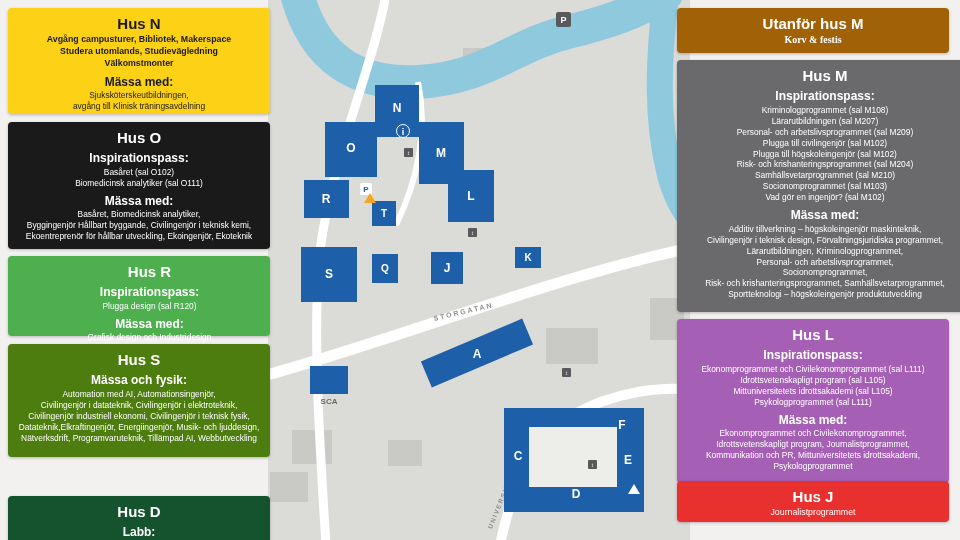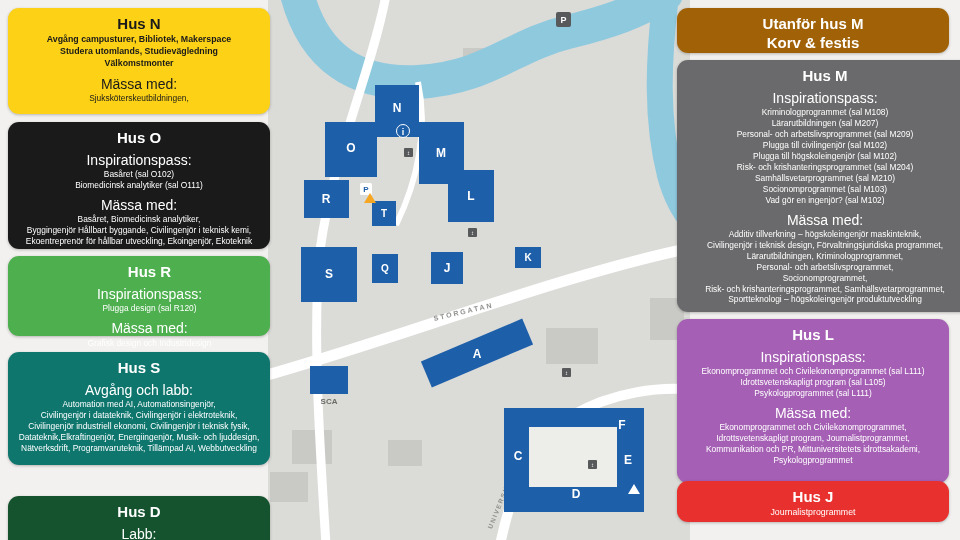--- a/index.html
+++ b/index.html
@@ -3,27 +3,27 @@
 <meta charset="utf-8">
 <style>
   html,body{margin:0;padding:0;}
   body{
     width:960px;height:540px;position:relative;overflow:hidden;
     background:#f2f1ef;
     font-family:"Liberation Sans",sans-serif;
   }
   #map-wrap{position:absolute;left:268px;top:0;width:422px;height:540px;}
   .panel{
-    position:absolute;border-radius:11px;color:#fff;text-align:center;
+    position:absolute;border-radius:4px;color:#fff;text-align:center;
     box-sizing:border-box;padding:6px 8px;box-shadow:0 1px 3px rgba(0,0,0,.25);
     z-index:5;
   }
   .panel .title{font-weight:bold;font-size:15px;line-height:1.15;margin:1px 0 2px;}
-  .panel .subtitle{font-weight:bold;font-size:15px;margin-top:1px;}
-  .heading{font-weight:normal;font-size:14px;margin-top:5px;line-height:1.3;}
+  .panel .subtitle{font-weight:bold;font-size:10px;margin-top:1px;font-family:Liberation Serif, serif;}
+  .heading{font-weight:bold;font-size:12px;margin-top:5px;line-height:1.3;}
   .line{font-size:8.4px;line-height:1.3;}
   .bold-line{font-size:8.8px;font-weight:bold;line-height:1.35;}
   .panel.dark-text{color:#1a1a1a;}
   
   .bl{font:bold 12px "Liberation Sans",sans-serif;fill:#ffffff;text-anchor:middle;}
   .bl-sm{font:bold 10px "Liberation Sans",sans-serif;fill:#ffffff;text-anchor:middle;}
   .sca{font:bold 8px "Liberation Sans",sans-serif;fill:#6b6b68;text-anchor:middle;}
   .street{font:bold 7px "Liberation Sans",sans-serif;fill:#8f8f8c;letter-spacing:2px;text-anchor:middle;}
   .street2{font:bold 6.5px "Liberation Sans",sans-serif;fill:#8f8f8c;letter-spacing:1.5px;text-anchor:middle;}
   .mk{font:bold 9px "Liberation Sans",sans-serif;fill:#ffffff;text-anchor:middle;}
@@ -131,20 +131,21 @@
 <div class="panel dark-text" style="left:8px;top:8px;width:262px;height:106px;background:#FCD116;">
   <div class="title">Hus N</div>
   <div>
       <div class="bold-line">Avgång campusturer, Bibliotek, Makerspace</div>
       <div class="bold-line">Studera utomlands, Studievägledning</div>
       <div class="bold-line">Välkomstmonter</div>
     </div>
   <div class="heading">Mässa med:</div>
   <div>
       <div class="line">Sjuksköterskeutbildningen,</div>
+      <div class="line">avgång till Klinisk träningsavdelning</div>
     </div>
 </div>
 
 <div class="panel" style="left:8px;top:122px;width:262px;height:127px;background:#1A1A1A;">
   <div class="title">Hus O</div>
   <div class="heading">Inspirationspass:</div>
   <div>
       <div class="line">Basåret (sal O102)</div>
       <div class="line">Biomedicinsk analytiker (sal O111)</div>
     </div>
@@ -161,23 +162,23 @@
   <div class="heading">Inspirationspass:</div>
   <div>
       <div class="line">Plugga design (sal R120)</div>
     </div>
   <div class="heading">Mässa med:</div>
   <div>
       <div class="line">Grafisk design och Industridesign</div>
     </div>
 </div>
 
-<div class="panel" style="left:8px;top:352px;width:262px;height:113px;background:#0f766e;">
+<div class="panel" style="left:8px;top:344px;width:262px;height:113px;background:#4d7c0f;">
   <div class="title">Hus S</div>
-  <div class="heading">Avgång och labb:</div>
+  <div class="heading">Mässa och fysik:</div>
   <div>
       <div class="line">Automation med AI, Automationsingenjör,</div>
       <div class="line">Civilingenjör i datateknik, Civilingenjör i elektroteknik,</div>
       <div class="line">Civilingenjör industriell ekonomi, Civilingenjör i teknisk fysik,</div>
       <div class="line">Datateknik,Elkraftingenjör, Energiingenjör, Musik- och ljuddesign,</div>
       <div class="line">Nätverksdrift, Programvaruteknik, Tillämpad AI, Webbutveckling</div>
     </div>
 </div>
 
 <div class="panel" style="left:8px;top:464px;width:262px;height:71px;background:#14532d;margin-top:32px;">
@@ -219,20 +220,21 @@
       <div class="line">Sportteknologi – högskoleingenjör produktutveckling</div>
     </div>
 </div>
 
 <div class="panel" style="left:677px;top:319px;width:272px;height:164px;background:#A55FB4;">
   <div class="title">Hus L</div>
   <div class="heading">Inspirationspass:</div>
   <div>
       <div class="line">Ekonomprogrammet och Civilekonomprogrammet (sal L111)</div>
       <div class="line">Idrottsvetenskapligt program (sal L105)</div>
+      <div class="line">Mittuniversitetets idrottsakademi (sal L105)</div>
       <div class="line">Psykologprogrammet (sal L111)</div>
     </div>
   <div class="heading">Mässa med:</div>
   <div>
       <div class="line">Ekonomprogrammet och Civilekonomprogrammet,</div>
       <div class="line">Idrottsvetenskapligt program, Journalistprogrammet,</div>
       <div class="line">Kommunikation och PR, Mittuniversitetets idrottsakademi,</div>
       <div class="line">Psykologprogrammet</div>
     </div>
 </div>

